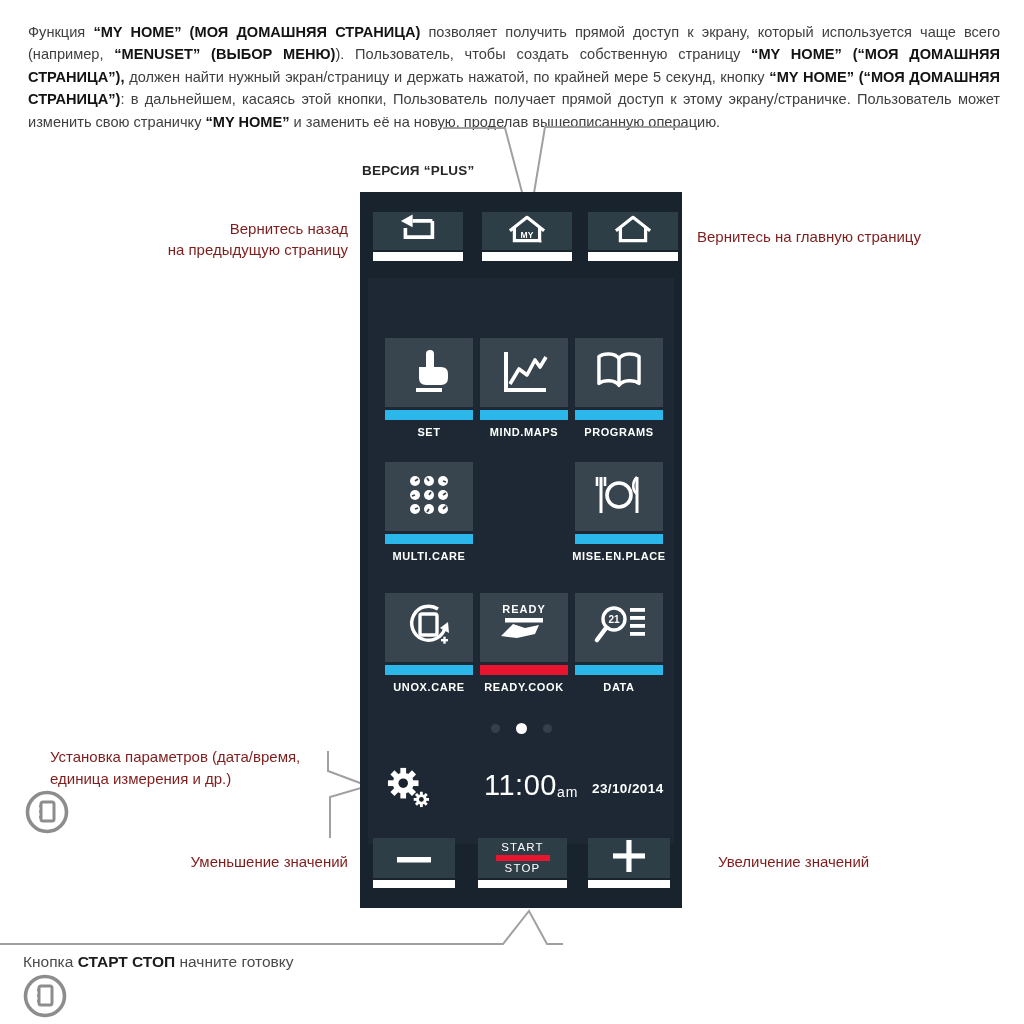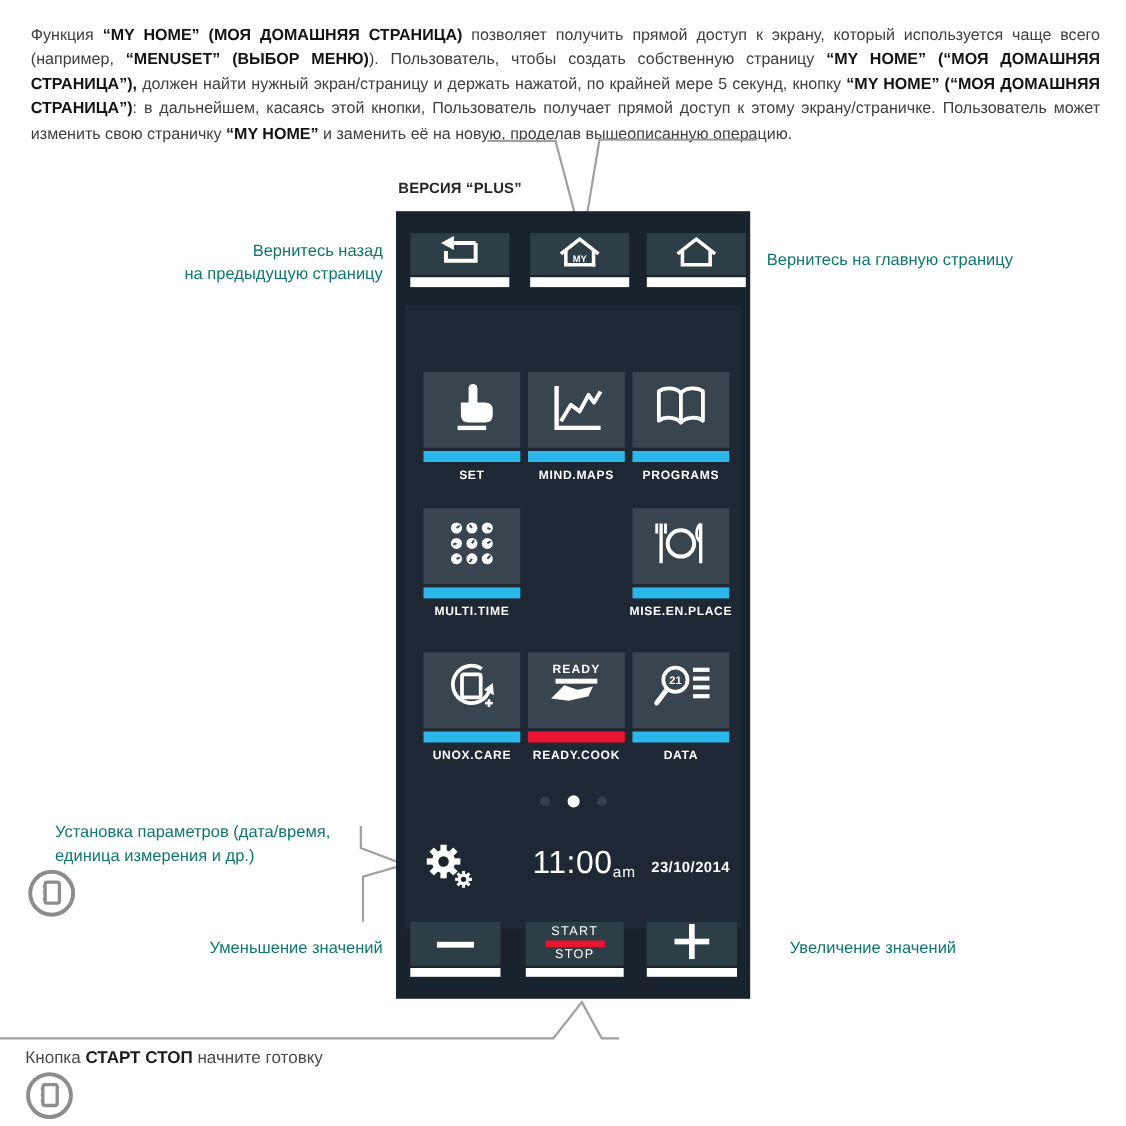--- a/index.html
+++ b/index.html
@@ -31,21 +31,21 @@
   .time{position:absolute;left:124px;top:577px;font-size:29px;font-weight:400;color:#fff;letter-spacing:.5px;}
   .meridiem{position:absolute;left:197px;top:592px;font-size:14px;color:#fff;letter-spacing:1px;}
   .date{position:absolute;left:232px;top:589px;font-size:13.5px;font-weight:600;color:#fff;letter-spacing:.4px;}
   .ctrl-btn{position:absolute;top:646px;height:40px;background:#2e3e47;
             display:flex;align-items:center;justify-content:center;}
   .ctrl-underbar{position:absolute;top:688px;height:8px;background:#fff;}
   .startstop{display:flex;flex-direction:column;align-items:center;line-height:1;}
   .startstop .lbl{font-size:11.5px;font-weight:normal;color:#fff;letter-spacing:1.2px;}
   .startstop .redbar{width:54px;height:6px;background:#e81430;margin:2px 0;}
   
-  .callout{position:absolute;font-size:15px;color:#0f766e;line-height:21px;}
+  .callout{position:absolute;font-size:15px;color:#7f1d1d;line-height:21px;}
   .callout .b{font-weight:bold;color:#1b1b1b;}
   .co-back{top:218px;left:40px;width:308px;text-align:right;}
   .co-home{top:226px;left:697px;}
   .co-settings{top:746px;left:18px;line-height:22px;margin-left:32px;}
   .co-dec{top:851px;left:120px;width:228px;text-align:right;}
   .co-inc{top:851px;left:718px;}
   .co-start{top:951px;left:23px;font-size:15.5px;color:#4a4a4a;}
   .circle-icon{position:absolute;}
   .ci-settings{left:24px;top:789px;}
   .ci-start{left:22px;top:973px;}
@@ -158,21 +158,21 @@
             <path d="M11 23 l-3 1"></path>
                 <path d="M25 23 l2 -3"></path>
                 <path d="M39 23 l3 -2"></path>
             <path d="M11 37 l3 -1"></path>
                 <path d="M25 37 l-2 3"></path>
                 <path d="M39 37 l3 -3"></path>
           </g>
         </svg></span>
         </div>
       <div class="tile-bar" style="background: rgb(43, 183, 234);"></div>
-      <div class="tile-label">MULTI.TIME</div>
+      <div class="tile-label">MULTI.CARE</div>
     </div>
     <div class="tile" style="left:215px;top:270px">
       <div class="tile-icon">
           <span>
         <svg width="56" height="46" viewBox="0 0 56 46">
           <circle cx="28" cy="23" r="12" stroke="#fff" stroke-width="3.6" fill="none"></circle>
           <path d="M10 5 V41" stroke="#fff" stroke-width="3"></path>
           <path d="M6 5 V14 M14 5 V14" stroke="#fff" stroke-width="2.6"></path>
           <path d="M46 5 V41" stroke="#fff" stroke-width="3"></path>
           <path d="M46 5 C41 10 41 18 46 22" stroke="#fff" stroke-width="2.6" fill="none"></path>

